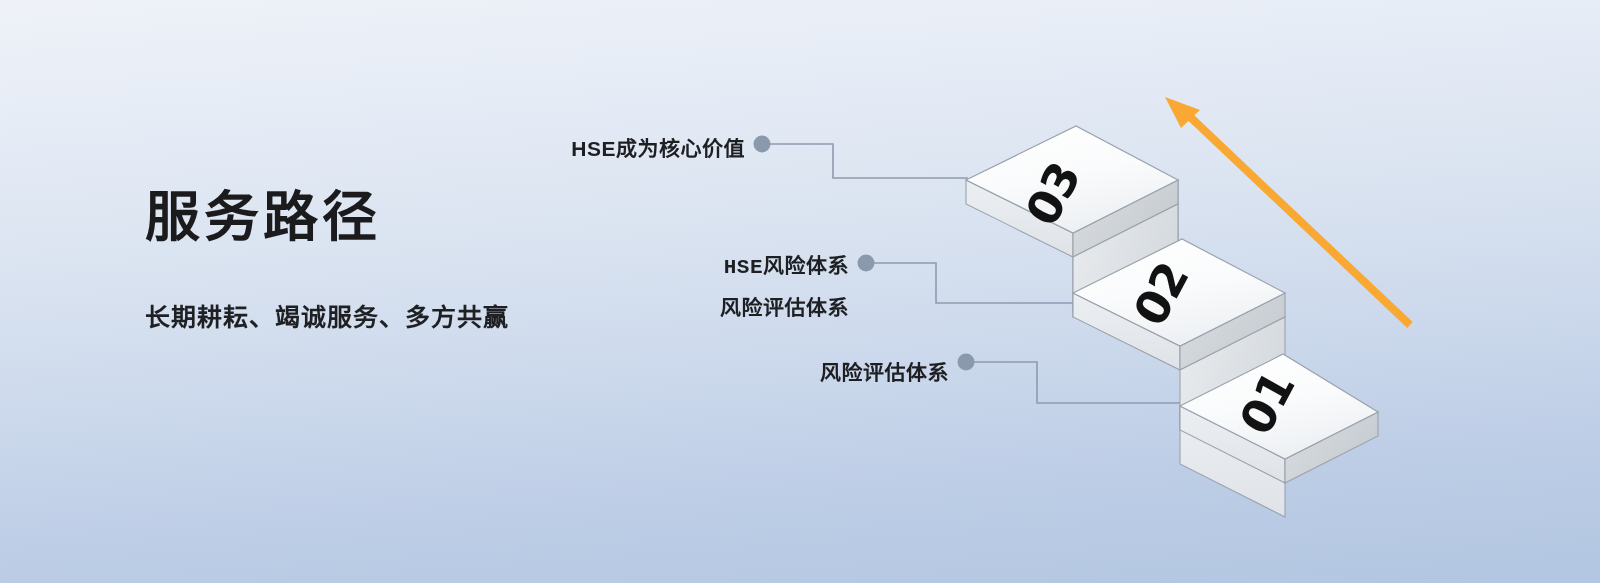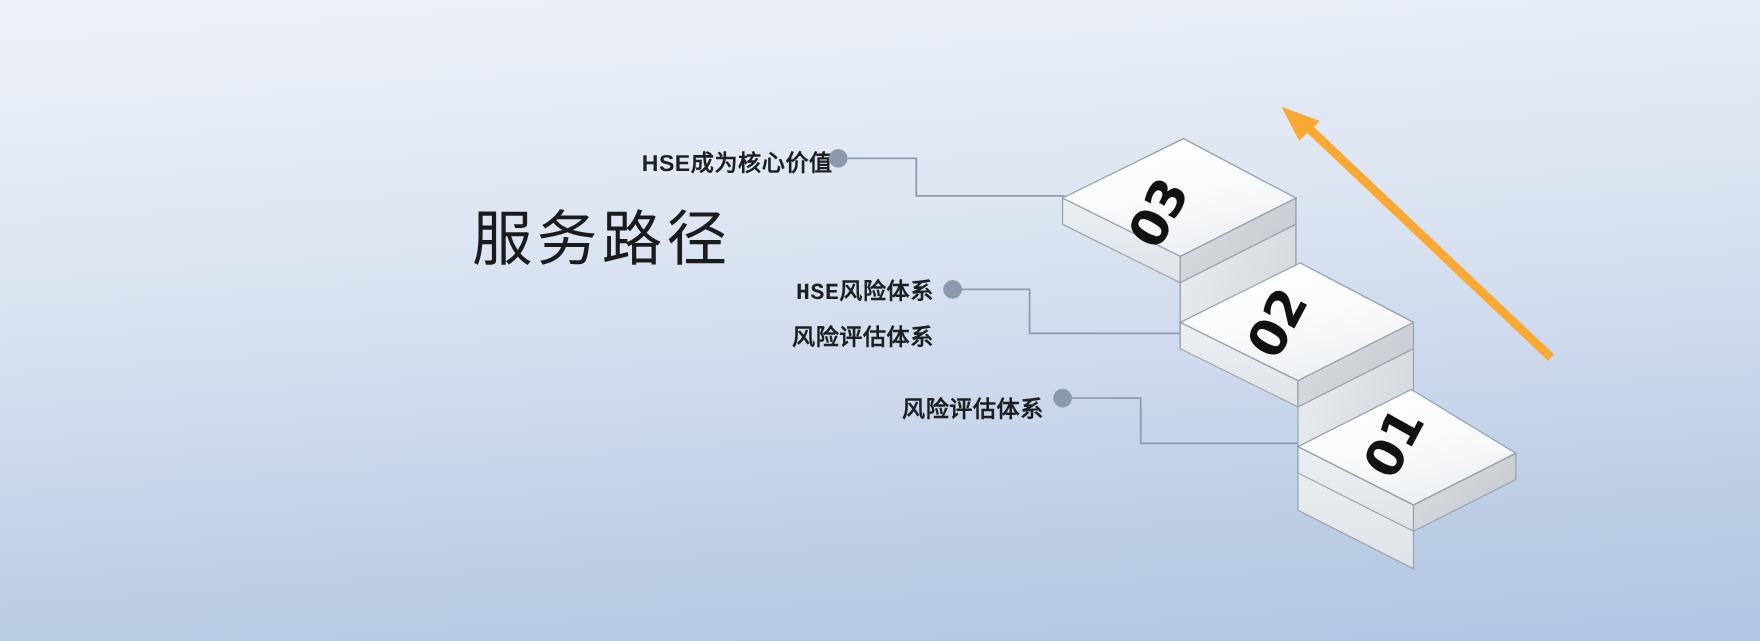--- a/index.html
+++ b/index.html
@@ -29,27 +29,26 @@
 
   
   #heading {
     position: absolute;
     left: 145px;
     top: 186px;
     width: 520px;
   }
   #page-title {
     font-size: 55px;
-    font-weight: 400;
+    font-weight: 700;
     letter-spacing: 4px;
     color: #1b1b1d;
     line-height: 1.15;
     margin: 0;
     white-space: nowrap;
-    text-align: right;
   }
   #page-subtitle {
     margin: 0;
     margin-top: 48px;
     font-size: 25px;
     font-weight: 700;
     letter-spacing: 1px;
     color: #1f2023;
     white-space: nowrap;
   }
@@ -60,21 +59,21 @@
     text-align: right;
     color: #1d1f22;
     font-size: 21px;
     font-weight: 700;
     letter-spacing: 0.5px;
     line-height: 42px;
     white-space: nowrap;
   }
   .callout .line { display: block; }
 
-  #callout-0 { left: 372px; top: 128px; width: 385px; }
+  #callout-0 { left: 360px; top: 128px; width: 385px; }
   #callout-1 { left: 485px; top: 247px; width: 364px; font-family: Liberation Mono, monospace; }
   #callout-2 { left: 600px; top: 352px; width: 349px; }
 
   
   #overlay {
     position: absolute;
     left: 0;
     top: 0;
     width: 1600px;
     height: 583px;
@@ -103,20 +102,21 @@
     transform: rotate(-62deg) skewX(-1deg);
   }
 </style>
 </head>
 <body>
 
 <div id="stage">
 
   <div id="heading">
     <h1 id="page-title">服务路径</h1>
+    <p id="page-subtitle">长期耕耘、竭诚服务、多方共赢</p>
   </div>
 
   <div class="callout" id="callout-0">
     <span class="line">HSE成为核心价值</span>
   </div>
 
   <div class="callout" id="callout-1">
     <span class="line">HSE风险体系</span>
     <span class="line">风险评估体系</span>
   </div>

